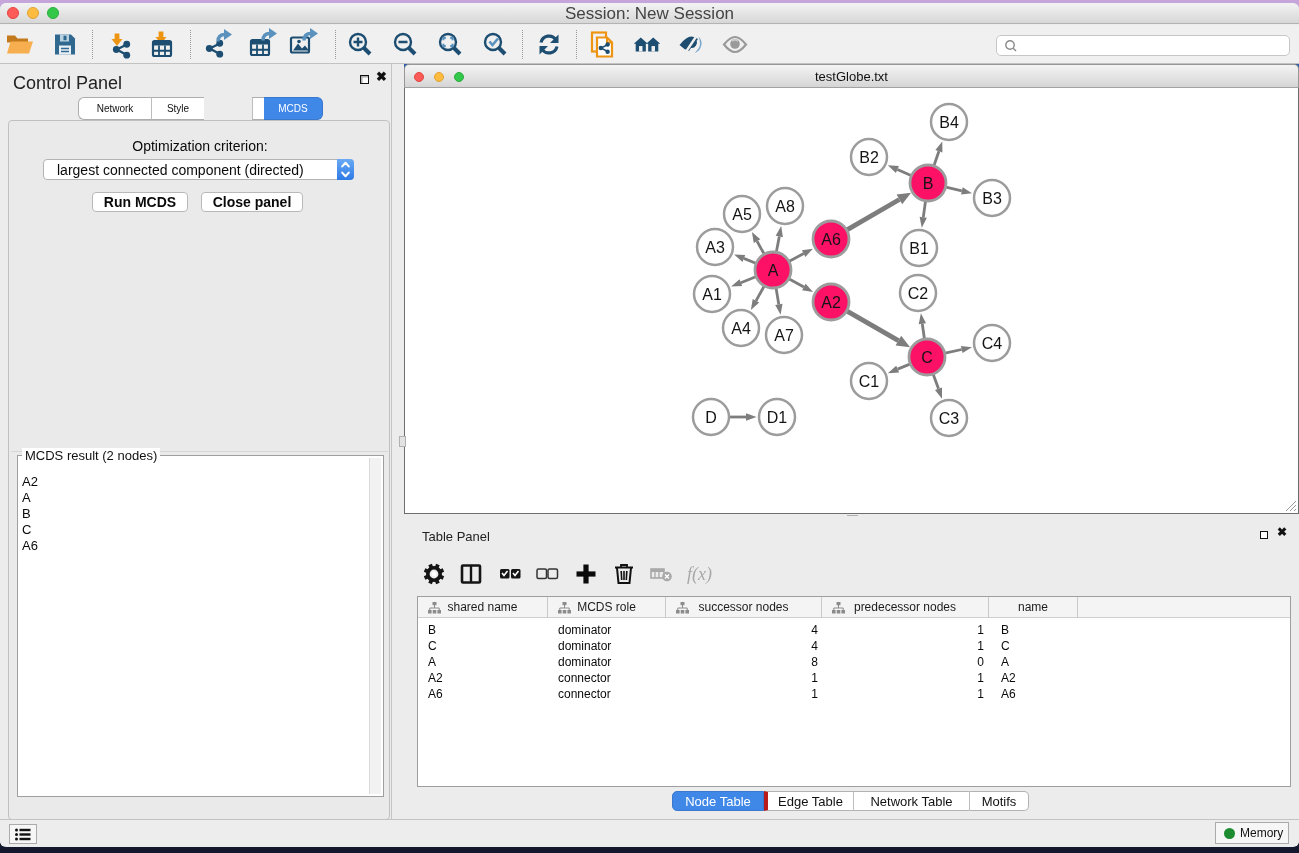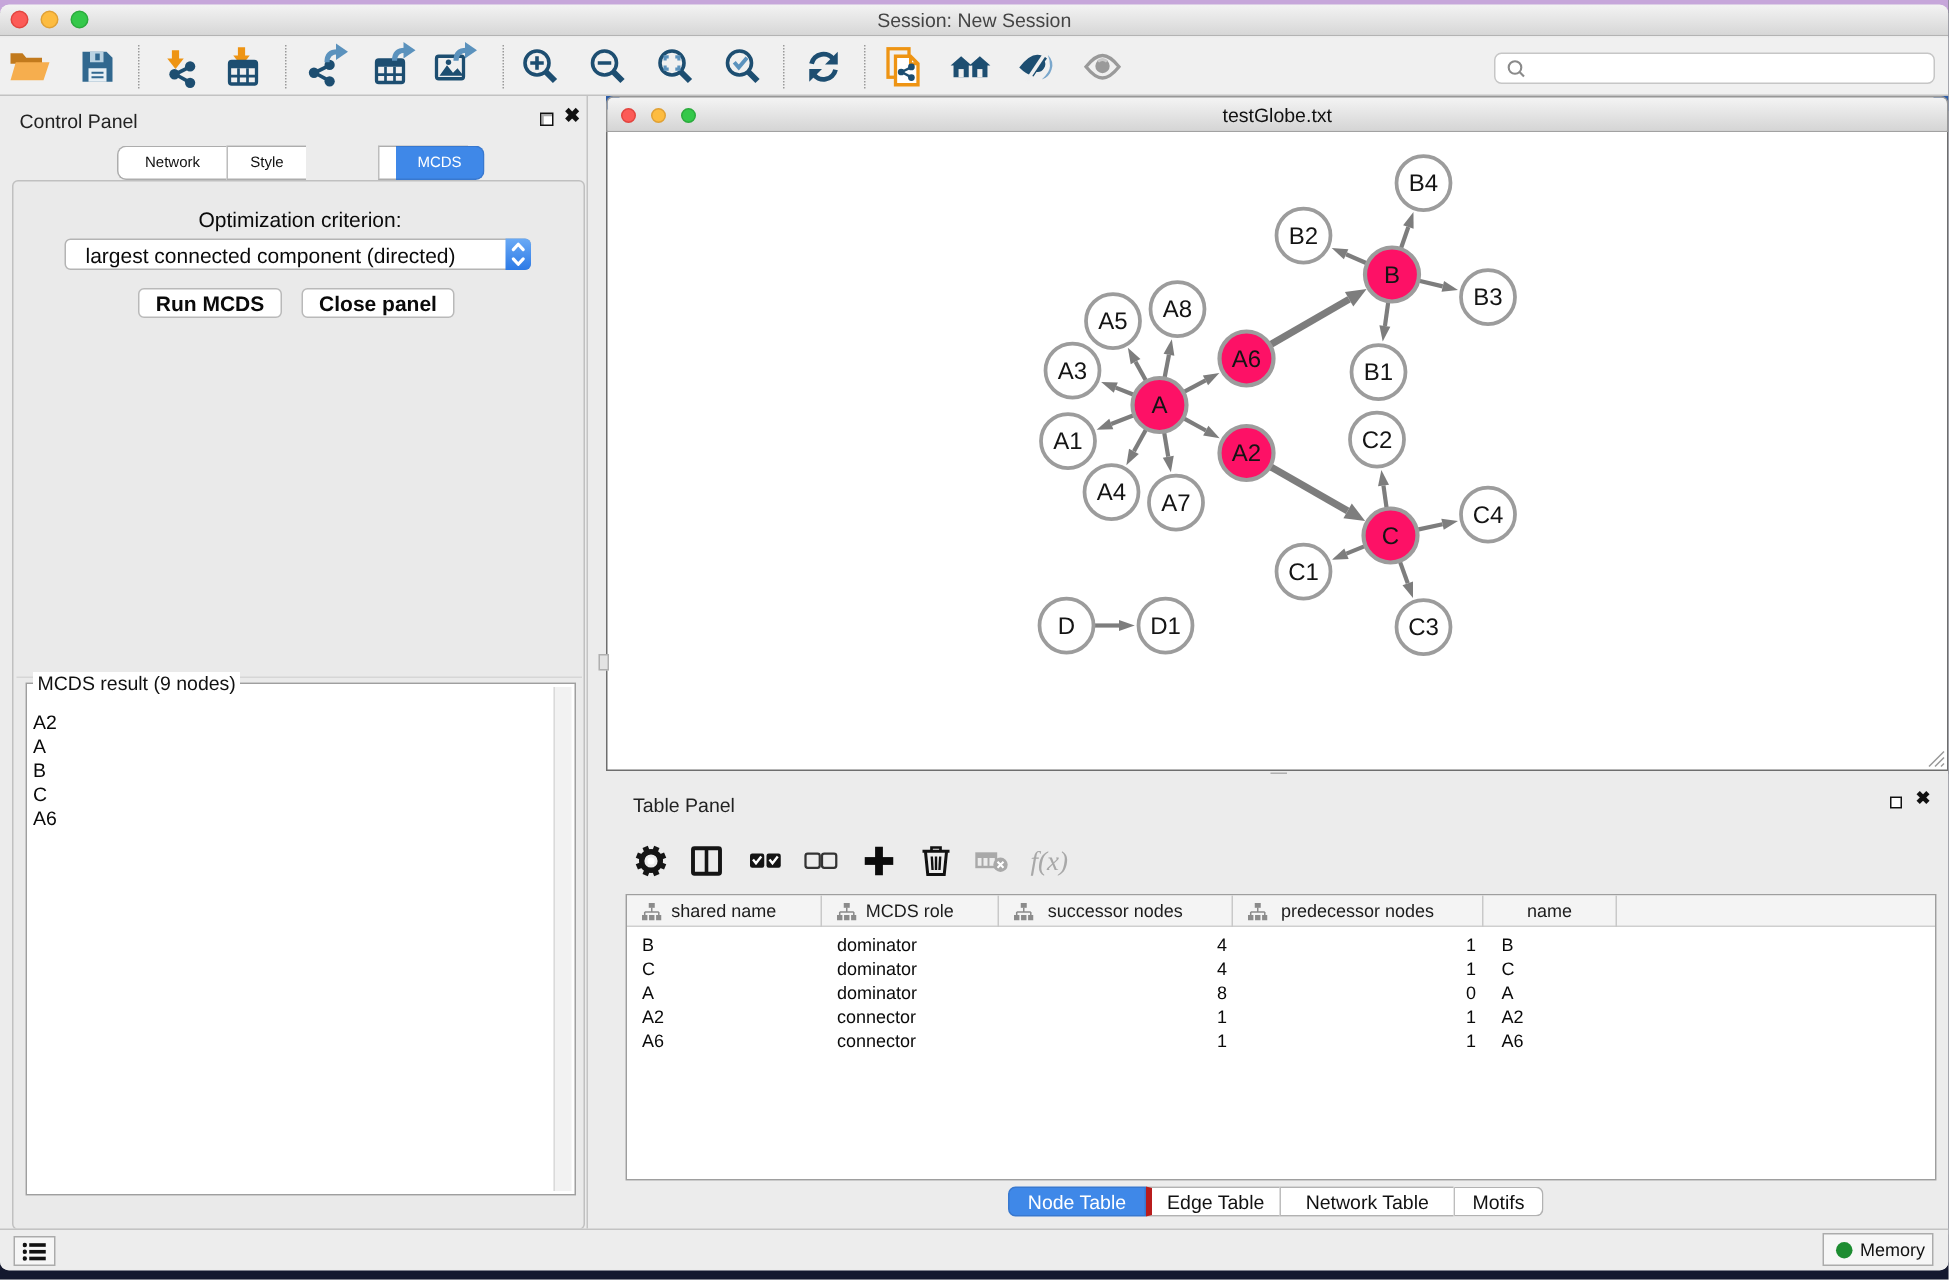--- a/index.html
+++ b/index.html
@@ -2,28 +2,28 @@
 <html><head>
 <meta charset="utf-8">
 <style>
 * { margin:0; padding:0; box-sizing:border-box; }
 html,body { width:1299px; height:853px; overflow:hidden; }
 body { font-family:"Liberation Sans", sans-serif; background:#14182e; position:relative; }
 .abs { position:absolute; }
 #wallpaper-top { left:0; top:0; width:1299px; height:8px; background:#c6a6da; }
 #appwin { left:0; top:3px; width:1299px; height:844px; background:#ececec; border-radius:6px 6px 6px 6px; overflow:hidden; }
 #titlebar { left:0; top:0; width:1299px; height:21px; background:linear-gradient(#f3f3f3,#d7d7d7); border-bottom:1px solid #b3b3b3; border-radius:6px 6px 0 0; }
-#titlebar .title { width:100%; text-align:center; font-size:13px; color:#444; line-height:21px; }
+#titlebar .title { width:100%; text-align:center; font-size:17px; color:#444; line-height:21px; }
 .tl { border-radius:50%; }
 #toolbar { left:0; top:22px; width:1299px; height:39px; background:#f0f0f0; border-bottom:1px solid #c2c2c2; }
 .tsep { top:5px; width:0px; height:29px; border-left:1px dotted #9a9a9a; }
 #searchbox { left:996px; top:10px; width:294px; height:21px; background:#fff; border:1px solid #c6c6c6; border-radius:5px; }
 
 #leftpanel { left:0; top:61px; width:392px; height:759px; background:#ececec; border-right:1px solid #c4c4c4; }
-#cp-title { left:13px; top:9px; font-size:13px; color:#222; }
+#cp-title { left:13px; top:9px; font-size:18px; color:#222; }
 #cp-tabs { left:78px; top:33px; width:245px; height:23px; }
 .seg { position:absolute; top:0; height:23px; background:#fff; border-top:1px solid #adadad; border-bottom:1px solid #adadad; font-size:10px; color:#111; text-align:center; line-height:22px; }
 .seg.first { border-left:1px solid #adadad; border-radius:6px 0 0 6px; }
 .seg.last { border-right:1px solid #adadad; border-radius:0 6px 6px 0; }
 .seg.sel { background:#3f88e8; color:#fff; border-color:#3878cf; }
 .seg.mid { border-left:1px solid #bdbdbd; }
 #cp-body { left:8px; top:56px; width:382px; height:700px; border:1px solid #c0c0c0; border-radius:4px; background:#eaeaea; }
 #cp-inner { left:2px; top:6px; width:377px; height:325px; border-bottom:1px solid #d6d6d6; }
 #opt-label { left:0; top:17px; width:382px; text-align:center; font-size:14px; color:#0a0a0a; }
 #combo { left:34px; top:38px; width:311px; height:21px; background:#ffffff; border:1px solid #b4b4b4; border-radius:4px; }
@@ -231,21 +231,21 @@
       <div class="abs" id="combo">
         <div class="ctext">largest connected component (directed)</div>
         <div class="spin"><svg width="17" height="21" viewBox="0 0 17 21">
               <path d="M5.2 7.4 L8.5 3.8 L11.8 7.4" fill="none" stroke="#fff" stroke-width="2.1" stroke-linecap="round" stroke-linejoin="round"></path>
               <path d="M5.2 13.6 L8.5 17.2 L11.8 13.6" fill="none" stroke="#fff" stroke-width="2.1" stroke-linecap="round" stroke-linejoin="round"></path>
             </svg></div>
       </div>
       <div class="btn" style="left:83px;top:71px;width:96px;">Run MCDS</div>
       <div class="btn" style="left:192px;top:71px;width:102px;">Close panel</div>
       <div class="abs" id="grp">
-        <div id="grp-label">MCDS result (9 nodes)</div>
+        <div id="grp-label">MCDS result (2 nodes)</div>
         <div id="grp-list">A2<br>A<br>B<br>C<br>A6</div>
         <div id="grp-scroll"></div>
       </div>
     </div>
   </div>
 
   <div class="abs" id="netwin">
     <div class="abs" style="right:0;top:0;width:10px;height:10px;background:#2b5ca8;"></div>
     <div class="abs" style="left:0;top:0;width:9px;height:9px;background:#2b5ca8;"></div>
     <div class="abs" id="net-titlebar">

